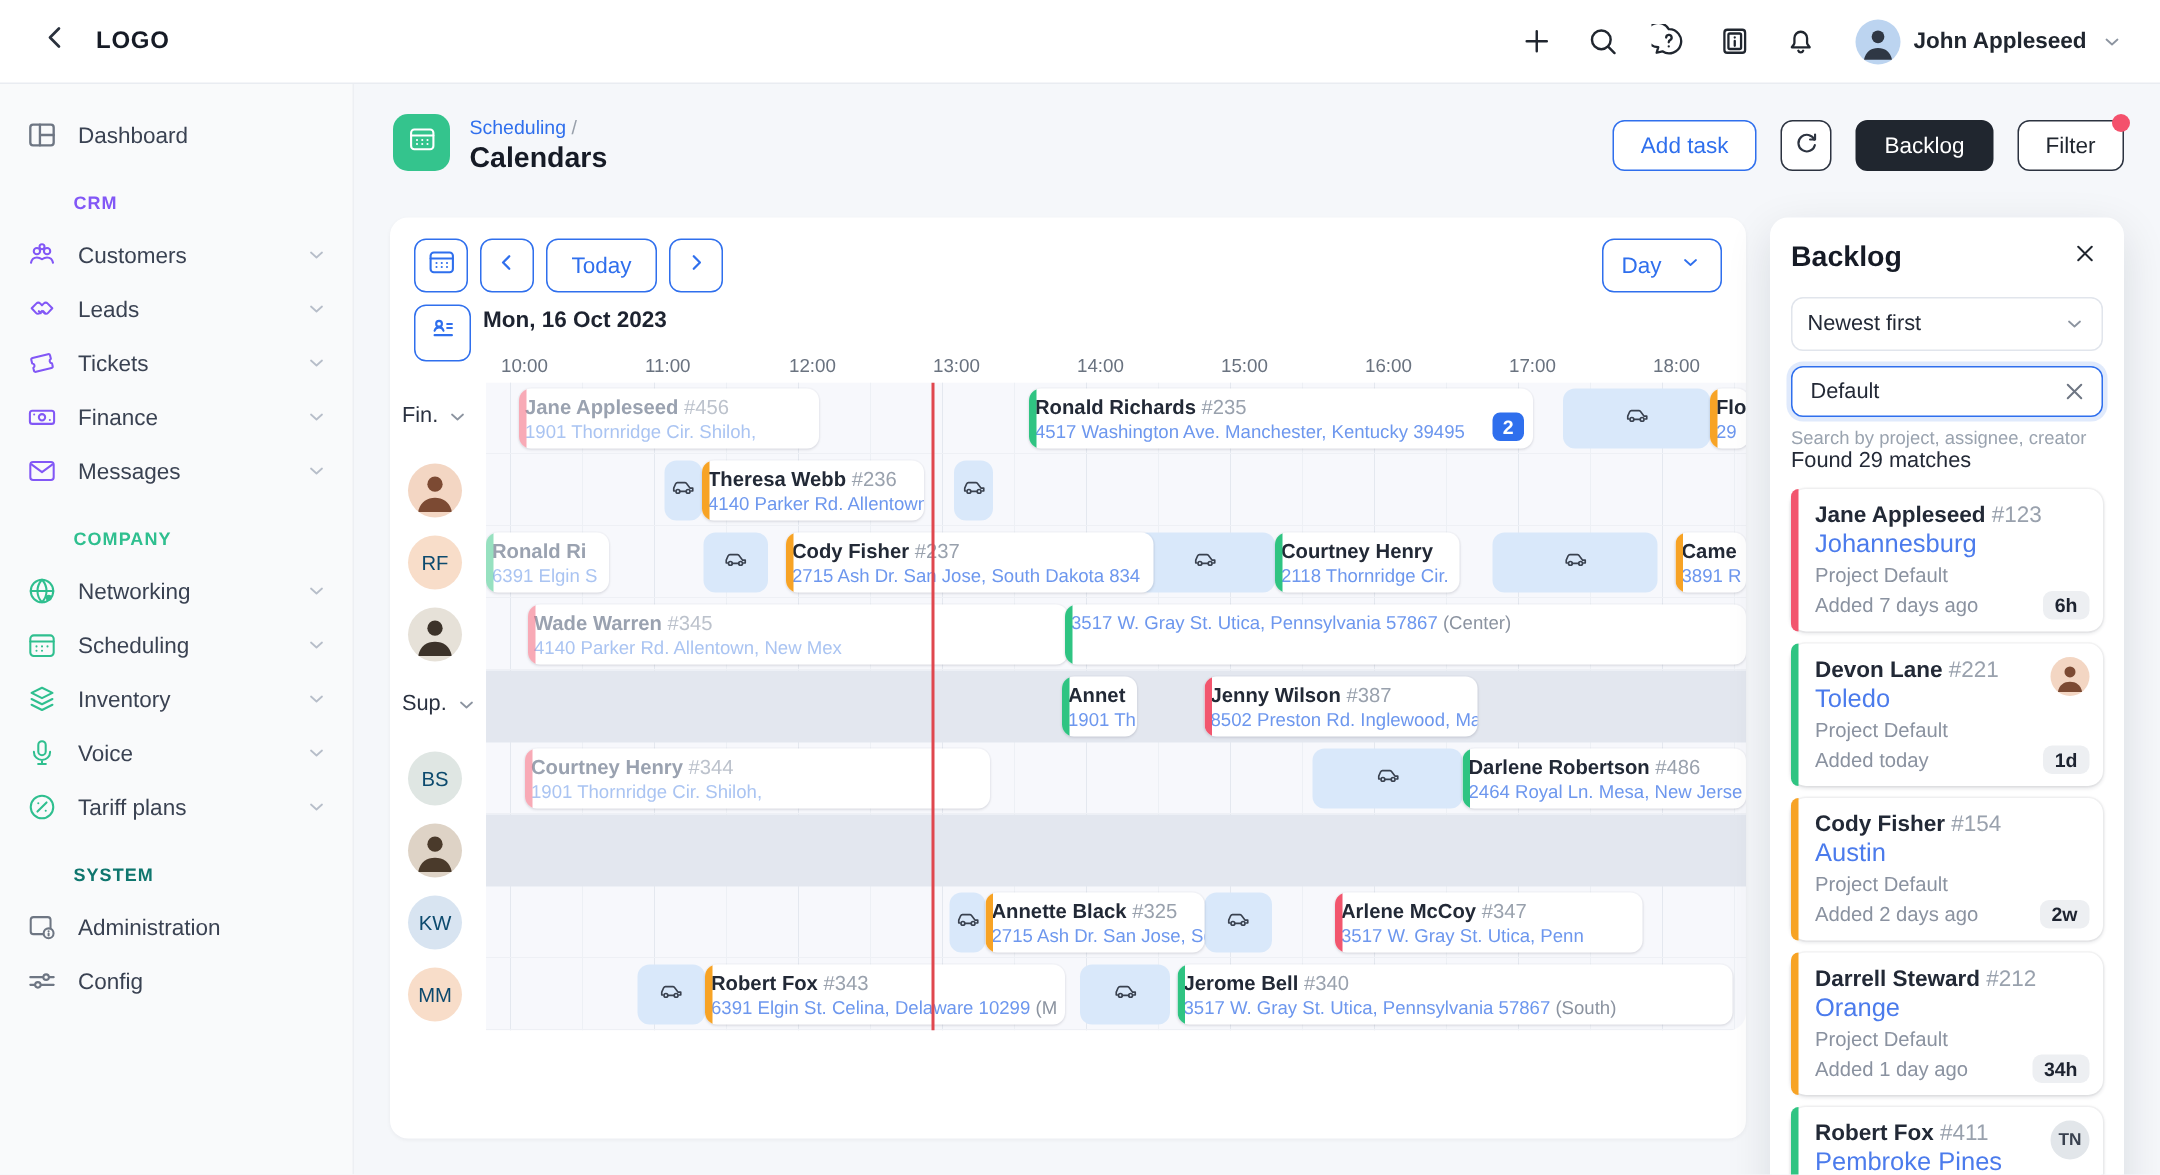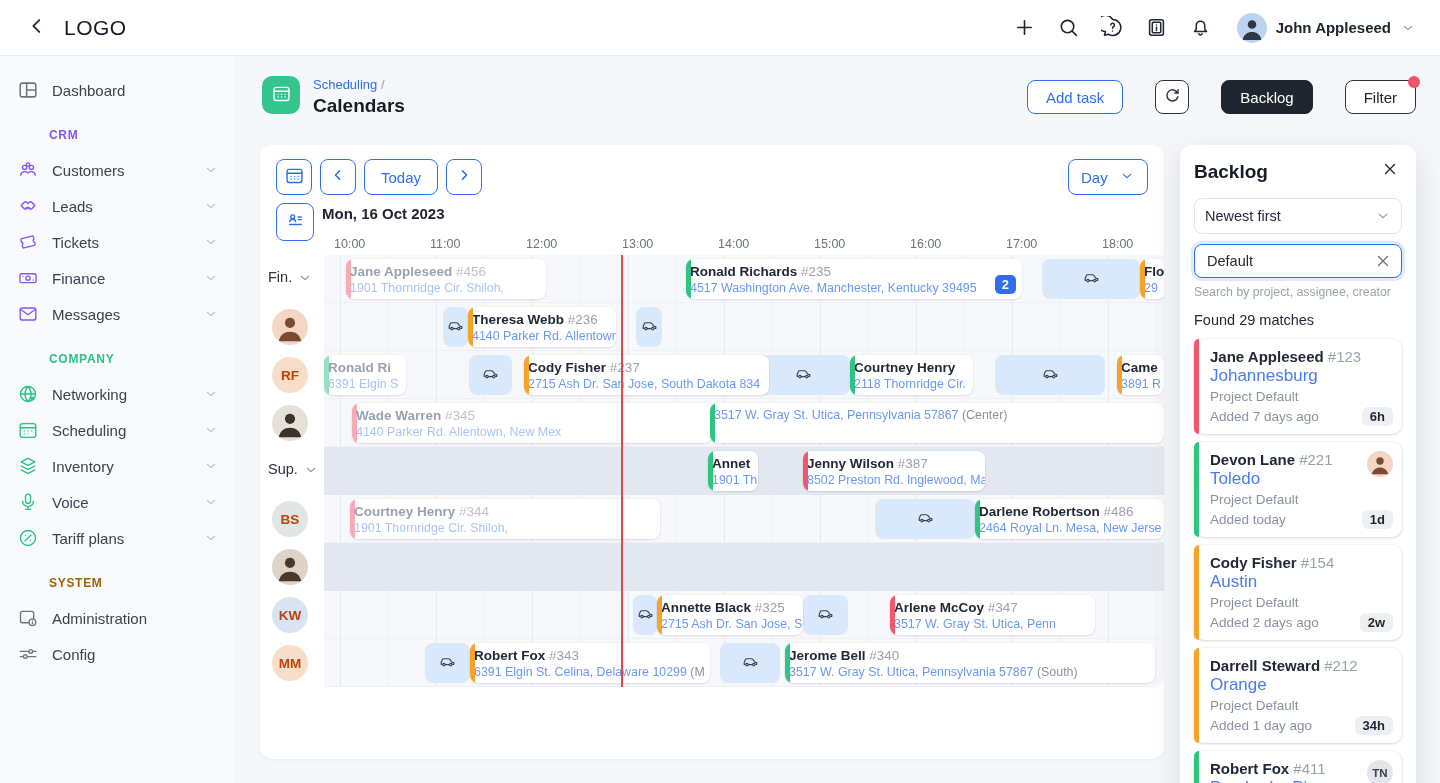--- a/index.html
+++ b/index.html
@@ -2,46 +2,46 @@
 <html><head>
 <meta charset="utf-8">
 <style>
   html,body{margin:0;padding:0;}
   body{width:1440px;height:783px;overflow:hidden;font-family:"Liberation Sans",sans-serif;background:#f5f7fa;color:#1c222e;}
   .app{position:relative;width:1440px;height:783px;overflow:hidden;}
 
   
   .topbar{position:absolute;top:0;left:0;right:0;height:56px;background:#fff;border-bottom:1px solid #e9ecf1;display:flex;align-items:center;padding:0 24px;box-sizing:border-box;z-index:40;}
   .back-btn{width:26px;height:26px;color:#2a313d;display:flex;align-items:center;justify-content:center;cursor:pointer;}
-  .logo{font-size:21px;font-weight:400;letter-spacing:.5px;margin-left:14px;color:#161b26;}
+  .logo{font-size:16px;font-weight:700;letter-spacing:.5px;margin-left:14px;color:#161b26;}
   .topbar-actions{margin-left:auto;display:flex;align-items:center;gap:21px;}
   .tb-icon{width:23px;height:23px;color:#20262f;display:flex;align-items:center;justify-content:center;cursor:pointer;}
   .user-chip{display:flex;align-items:center;gap:9px;margin-left:4px;cursor:pointer;}
   .avatar{border-radius:50%;overflow:hidden;position:relative;flex:none;}
   .avatar-30{width:30px;height:30px;background:#bcd4f0;}
   .user-name{font-size:15px;font-weight:600;color:#20262f;}
   .user-chev{color:#8c94a0;width:16px;height:16px;}
 
   
   .sidebar{position:absolute;top:56px;left:0;width:236px;bottom:0;background:#f9fafb;border-right:1px solid #edeff3;padding-top:16px;box-sizing:border-box;z-index:30;}
   .side-item{height:36px;display:flex;align-items:center;padding:0 16px 0 17px;gap:13px;font-size:15px;color:#3a4252;cursor:pointer;}
   .side-item .s-icon{width:22px;height:22px;flex:none;display:flex;align-items:center;justify-content:center;}
   .side-item .chev{margin-left:auto;color:#b7bec9;width:16px;height:16px;}
   .side-label{padding:20px 16px 10px 49px;font-size:12px;font-weight:700;letter-spacing:.7px;}
-  .tint-purple{color:#8257f6;} .tint-green{color:#2fbf8f;} .tint-gray{color:#a16207;} .tint-slate{color:#6e7683;}
+  .tint-purple{color:#8257f6;} .tint-green{color:#2fbf8f;} .tint-gray{color:#0f766e;} .tint-slate{color:#6e7683;}
 
   
   .main{position:absolute;left:236px;top:56px;right:0;bottom:0;}
   .page-head{position:absolute;left:26px;top:20px;display:flex;gap:13px;align-items:flex-start;}
   .crumb-icon{width:38px;height:38px;border-radius:10px;background:#34c48d;display:flex;align-items:center;justify-content:center;color:#fff;flex:none;}
   .crumb-line{font-size:13px;margin-top:1px;}
   .crumb-link{color:#2f6fed;cursor:pointer;}
   .crumb-sep{color:#98a0ab;}
   .page-title{font-size:19px;font-weight:800;color:#161b26;margin-top:3px;}
-  .page-actions{position:absolute;right:24px;top:24px;display:flex;gap:32px;align-items:center;}
+  .page-actions{position:absolute;right:24px;top:24px;display:flex;gap:16px;align-items:center;}
   .btn{height:34px;border-radius:8px;display:flex;align-items:center;justify-content:center;font-size:15px;background:#fff;box-sizing:border-box;cursor:pointer;}
   .btn-add{border:1px solid #2f6fed;color:#2f6fed;padding:0 18px;}
   .btn-refresh{width:34px;border:1px solid #2c3340;color:#2c3340;}
   .btn-dark{background:#20262f;color:#fff;border:1px solid #20262f;padding:0 18px;}
   .btn-filter{border:1px solid #2c3340;color:#20262f;padding:0 18px;position:relative;}
   .alert-dot{position:absolute;top:-5px;right:-5px;width:12px;height:12px;border-radius:50%;background:#f4516c;}
 
   
   .cal-card{position:absolute;left:24px;top:89px;width:904px;height:614px;background:#fff;border-radius:12px;box-shadow:0 1px 3px rgba(16,24,40,.05);}
   .cal-toolbar{position:absolute;left:16px;right:16px;top:14px;height:36px;display:flex;gap:8px;align-items:center;}
@@ -56,21 +56,21 @@
     background-image:
       repeating-linear-gradient(to bottom,transparent 0 47px,#eef0f5 47px 48px),
       repeating-linear-gradient(to right,#e4e8ef 0 1px,transparent 1px 96px),
       repeating-linear-gradient(to right,#edf0f5 0 1px,transparent 1px 48px);
     background-position:0 0,16px 0,16px 0;}
   .row-shade{position:absolute;left:0;right:0;height:48px;background:#e3e7ef;}
   .now-line{position:absolute;top:0;bottom:0;width:2px;background:#e0474e;z-index:3;}
   .row-labels{position:absolute;left:0;top:110px;width:64px;height:432px;}
   .row-group{position:absolute;left:8px;display:flex;align-items:center;gap:5px;font-size:14.5px;color:#2a3140;cursor:pointer;}
   .row-group .chev{color:#8c94a0;width:14px;height:14px;}
-  .row-avatar{position:absolute;left:12px;width:36px;height:36px;border-radius:50%;display:flex;align-items:center;justify-content:center;font-size:13.5px;font-weight:700;color:#c2410c;overflow:hidden;cursor:pointer;}
+  .row-avatar{position:absolute;left:12px;width:36px;height:36px;border-radius:50%;display:flex;align-items:center;justify-content:center;font-size:13.5px;font-weight:400;color:#0c4a6e;overflow:hidden;cursor:pointer;}
   .car-block{position:absolute;height:40px;background:#d9e8fa;border-radius:8px;display:flex;align-items:center;justify-content:center;color:#39414f;z-index:1;}
   .event{position:absolute;height:40px;background:#fff;border-radius:8px;box-shadow:0 1px 2px rgba(16,24,40,.10),0 0 0 1px rgba(16,24,40,.02);overflow:hidden;padding:4px 8px 0 4px;box-sizing:border-box;z-index:2;cursor:pointer;}
   .event .bar{position:absolute;left:0;top:0;bottom:0;width:4.5px;border-radius:8px 0 0 8px;}
   .bar-red{background:#f2566e;} .bar-green{background:#2fc482;} .bar-orange{background:#f7a325;}
   .event .name{font-size:13.5px;font-weight:700;color:#222936;white-space:nowrap;line-height:17px;}
   .event .num{color:#99a1ad;font-weight:400;}
   .event .addr{font-size:12.4px;color:#6d97ee;white-space:nowrap;line-height:16px;}
   .event .note{color:#8b93a0;}
   .event.dim .name{color:#9aa2b0;} .event.dim .num{color:#bcc2cc;} .event.dim .addr{color:#aac4f2;} .event.dim .bar{opacity:.5;}
   .badge-count{position:absolute;right:6px;bottom:5px;background:#2f6fed;color:#fff;font-size:13px;font-weight:700;border-radius:5px;padding:1px 7px;line-height:17px;}
@@ -78,21 +78,21 @@
   
   .backlog{position:absolute;right:24px;top:145px;width:236px;height:700px;background:#fff;border-radius:12px;box-shadow:0 10px 30px rgba(16,24,40,.12);z-index:35;padding:16px 14px;box-sizing:border-box;}
   .bk-title{font-size:19px;font-weight:800;color:#161b26;}
   .bk-close{position:absolute;right:14px;top:14px;width:24px;height:24px;color:#20262f;display:flex;align-items:center;justify-content:center;cursor:pointer;}
   .bk-sort{margin-top:15px;height:34px;border:1px solid #e1e5ec;border-radius:8px;display:flex;align-items:center;padding:0 10px;font-size:14.5px;color:#232936;background:#fff;cursor:pointer;}
   .bk-sort .chev{margin-left:auto;color:#8c94a0;width:16px;height:16px;}
   .bk-search{margin-top:10px;height:34px;border:1.5px solid #2f6fed;border-radius:8px;box-shadow:0 0 0 3px rgba(47,111,237,.15);display:flex;align-items:center;padding:0 8px 0 10px;box-sizing:border-box;background:#fff;}
   .bk-search input{border:0;outline:0;flex:1;min-width:0;font-size:14.5px;color:#232936;font-family:inherit;background:transparent;}
   .bk-clear{width:20px;height:20px;color:#6e7683;display:flex;align-items:center;justify-content:center;cursor:pointer;}
   .bk-helper{margin-top:7px;font-size:12.3px;color:#9aa3af;}
-  .bk-found{margin-top:13px;font-size:14.5px;color:#232936;}
+  .bk-found{font-size:14.5px;color:#232936;}
   .bk-cards{margin-top:11px;display:flex;flex-direction:column;gap:8px;}
   .bk-card{position:relative;background:#fff;border-radius:10px;box-shadow:0 1px 3px rgba(16,24,40,.14),0 0 0 1px rgba(16,24,40,.03);padding:9px 10px 9px 16px;box-sizing:border-box;cursor:pointer;}
   .bk-card .bar{position:absolute;left:0;top:0;bottom:0;width:4.5px;border-radius:10px 0 0 10px;}
   .bk-name{font-size:15px;font-weight:700;color:#222936;line-height:18px;white-space:nowrap;overflow:hidden;}
   .bk-num{color:#99a1ad;font-weight:400;}
   .bk-city{font-size:17px;color:#4b7bec;line-height:17px;margin-top:1px;}
   .bk-project{font-size:13.5px;color:#8a92a0;line-height:17px;margin-top:4px;}
   .bk-added{font-size:13.5px;color:#8a92a0;line-height:17px;margin-top:3px;}
   .bk-badge{position:absolute;right:9px;bottom:8px;background:#edeff2;color:#1d2330;font-size:13px;font-weight:700;border-radius:6px;padding:2px 8px;}
   .bk-avatar{position:absolute;right:9px;top:9px;width:26px;height:26px;border-radius:50%;overflow:hidden;display:flex;align-items:center;justify-content:center;font-size:11.5px;font-weight:700;color:#39414f;}

